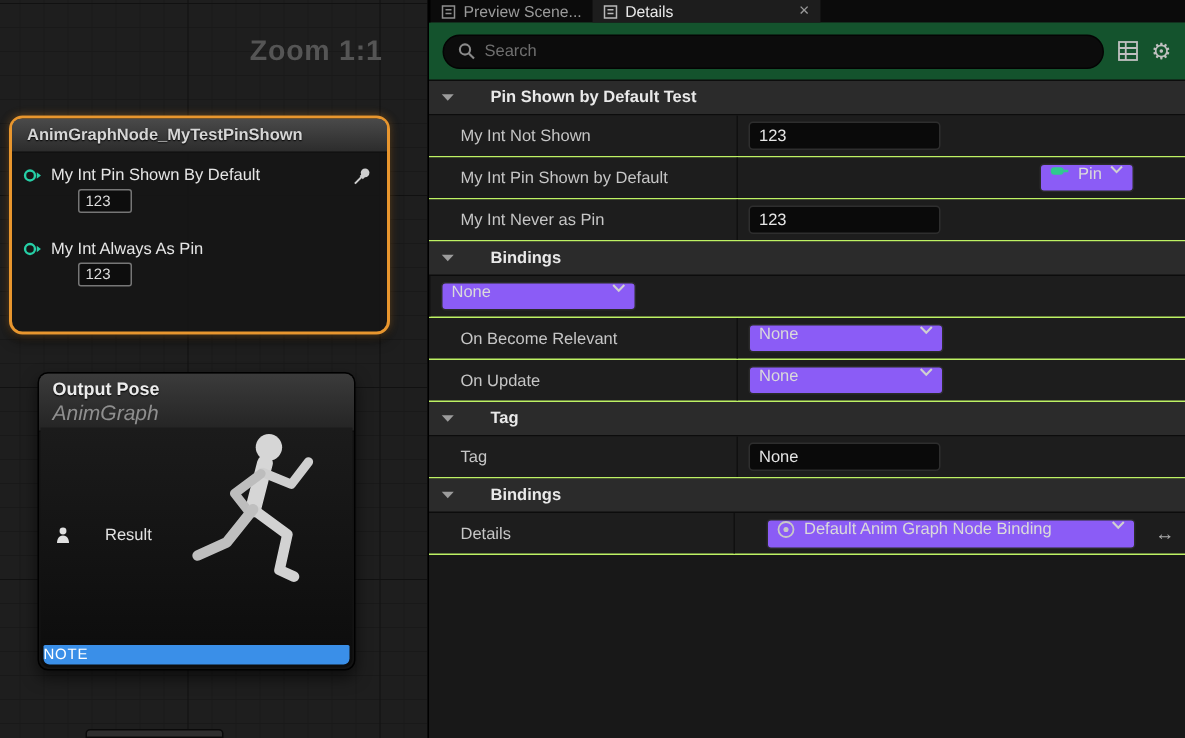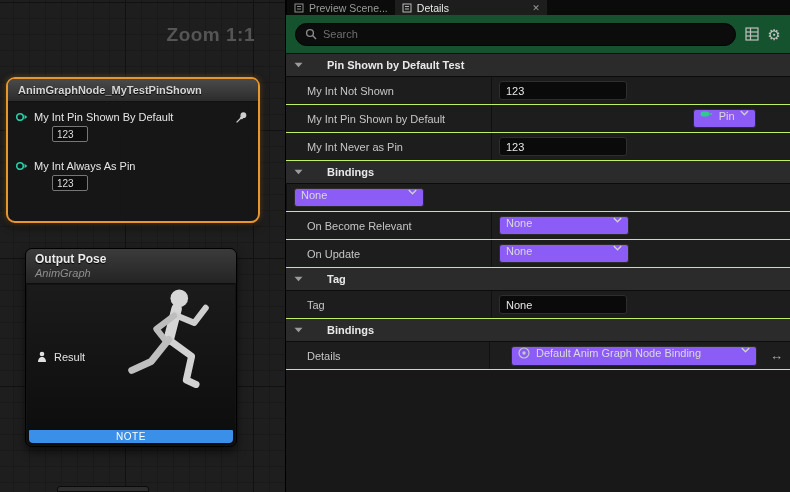--- a/index.html
+++ b/index.html
@@ -53,32 +53,32 @@
     position:absolute; left:25px; top:236px; width:212px; height:199px;
     background:#131313; border:1px solid #000; border-radius:7px;
     box-shadow:0 5px 10px rgba(0,0,0,.55);
     margin-top:12px;
   }
   .output-node .node-header2 {
     padding:3px 9px 4px 9px; border-radius:6px 6px 0 0;
     background:linear-gradient(#3b3b3b,#242424); border-bottom:1px solid #0d0d0d;
   }
   .node-title2 { font-size:12px; font-weight:bold; color:#ececec; text-shadow:0 1px 1px #000; }
-  .node-subtitle { font-size:11px; font-style:italic; color:#8f8f8f; margin-top:1px; }
+  .node-subtitle { font-size:14px; font-style:italic; color:#8f8f8f; margin-top:1px; }
   .output-body {
     position:absolute; left:1px; right:1px; top:36px; bottom:1px;
     background:linear-gradient(#1b1b1b,#0c0c0c); border-radius:0 0 6px 6px; overflow:hidden;
   }
   .mannequin { position:absolute; right:2px; top:0px; }
-  .result-row { position:absolute; left:9px; top:66px; display:flex; align-items:center; gap:6px; }
+  .result-row { position:absolute; left:9px; top:66px; display:flex; align-items:center; gap:22px; }
   .result-row .pin-label { color:#e2e2e2; }
   .note-bar {
     position:absolute; left:2px; right:2px; bottom:2px; height:13px;
     background:#3a8fe8; border-radius:1px 1px 4px 4px;
-    color:#fff; font-size:10px; text-align:center; line-height:13px; letter-spacing:.5px;
+    color:#fff; font-size:10px; text-align:left; line-height:13px; letter-spacing:.5px;
     cursor:pointer;
   }
   .node-fragment {
     position:absolute; left:57px; top:486px; width:92px; height:6px;
     background:#2e2e2e; border:1px solid #0a0a0a; border-radius:3px 3px 0 0;
   }
 
   
   .details {
     position:absolute; left:285px; top:0; width:505px; height:492px;

